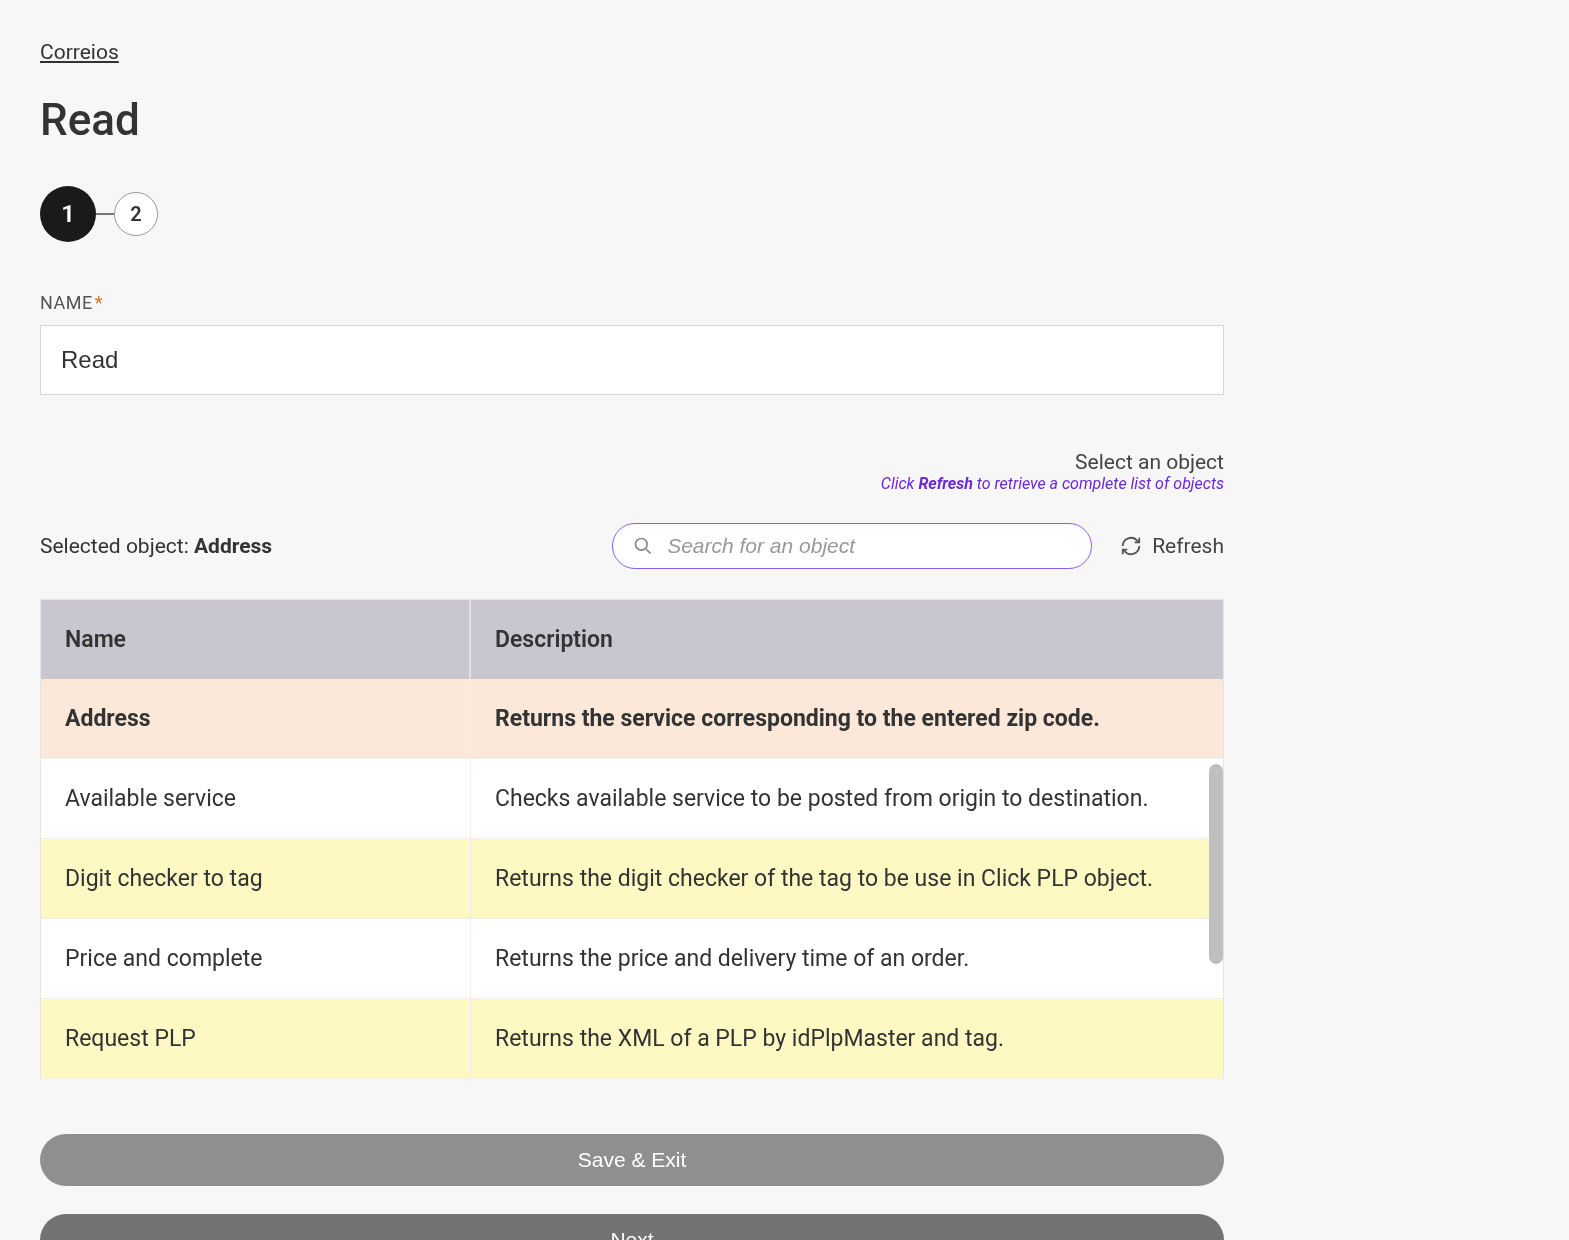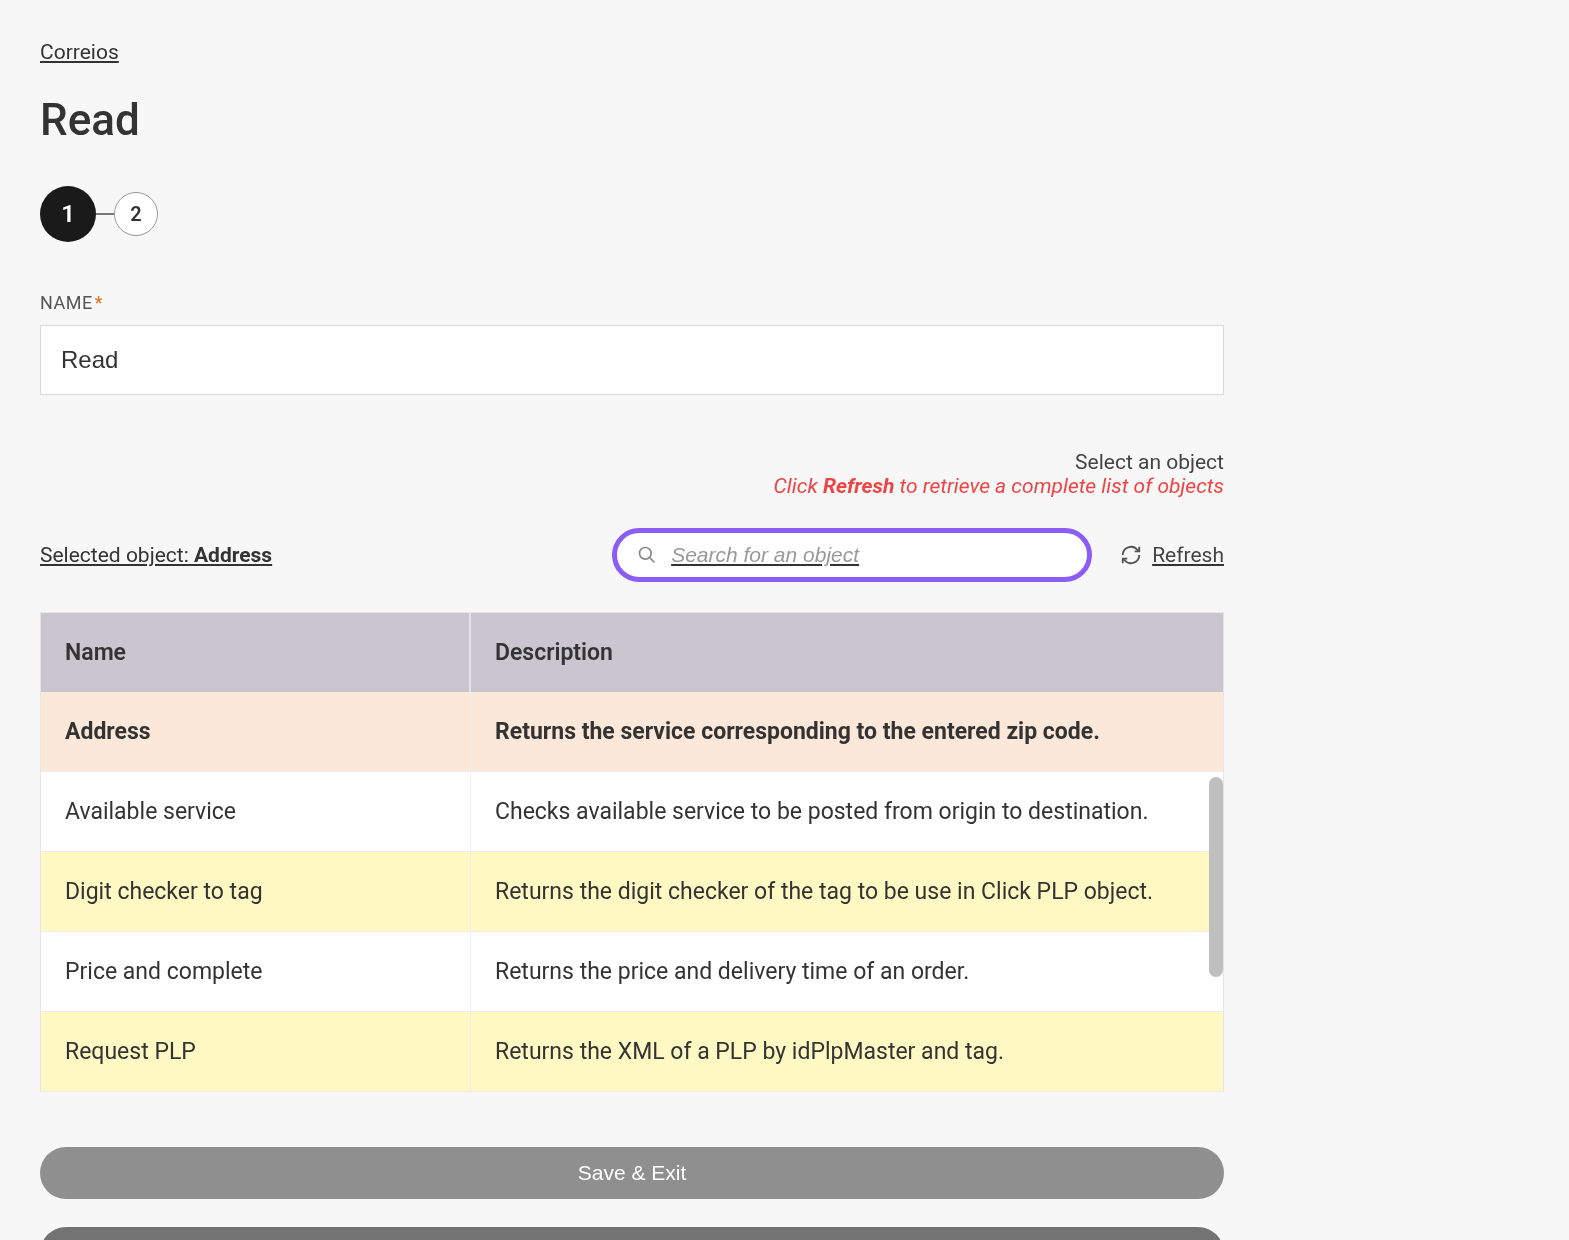--- a/index.html
+++ b/index.html
@@ -86,47 +86,46 @@
     align-items: flex-end;
     margin-top: 55px;
     flex-direction: column;
   }
   .section-label-left {
     font-size: 21px;
     color: #444;
   }
   .hint-text {
     font-style: italic;
-    color: #ef4444;
-    font-size: 21px;
+    color: #6d28d9;
+    font-size: 16px;
   }
   .hint-text b { font-weight: 700; font-style: italic; }
   .selected-row {
     display: flex;
     justify-content: space-between;
     align-items: center;
     margin-top: 30px;
     margin-bottom: 30px;
-    text-decoration: underline;
   }
   .selected-row-left {
     font-size: 21px;
     color: #333;
   }
   .selected-row-left b { font-weight: 700; }
   .selected-row-right {
     display: flex;
     align-items: center;
     gap: 28px;
   }
   .search-wrap {
     display: flex;
     align-items: center;
     background: #fff;
-    border: 5px solid #8b5cf6;
+    border: 1px solid #8b5cf6;
     border-radius: 30px;
     padding: 10px 20px;
     width: 480px;
   }
   .search-wrap input {
     border: none;
     outline: none;
     font-size: 21px;
     width: 100%;
     font-style: italic;

